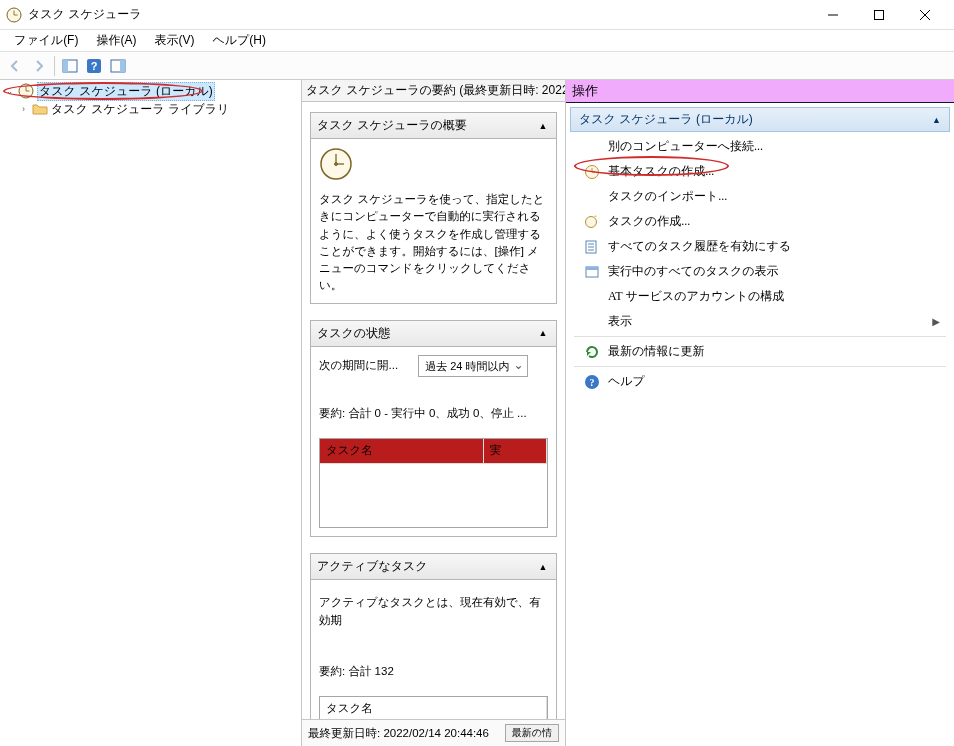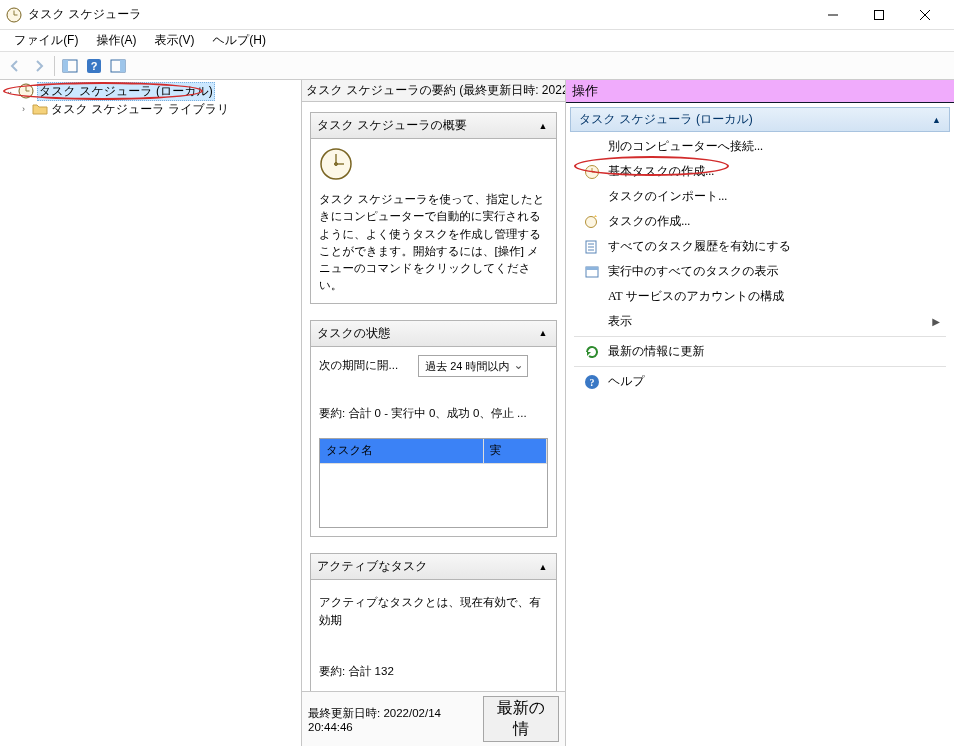--- a/index.html
+++ b/index.html
@@ -140,21 +140,21 @@
       border: 1px solid #a6a6a6;
       height: 90px;
       margin-top: 10px;
       font-size: 11.5px;
       background: #fff;
       position: relative;
     }
     .listbox-header {
       display: flex;
       border-bottom: 1px solid #ddd;
-      background: #3b82f6;
+      background: #b91c1c;
     }
     .listbox-header span {
       padding: 3px 6px;
       border-right: 1px solid #ddd;
     }
     .listbox-body { padding: 4px; }
     .listbox.noise .listbox-body {
       height: 54px;
       background: repeating-radial-gradient(circle at 10% 30%, #888 0 .5px, transparent .5px 6px), repeating-radial-gradient(circle at 70% 60%, #777 0 .5px, transparent .5px 7px), repeating-radial-gradient(circle at 40% 80%, #666 0 .5px, transparent .5px 8px);
       opacity: 0.7;
@@ -174,21 +174,21 @@
     .bottom-bar {
       border-top: 1px solid #c6c6c6;
       padding: 4px 6px;
       display: flex;
       align-items: center;
       justify-content: space-between;
       font-size: 11.5px;
       background: #fafafa;
     }
     .bottom-bar button {
-      font-size: 16px;
+      font-size: 10px;
       padding: 1px 6px;
       border: 1px solid #a6a6a6;
       background: #f0f0f0;
     }
     .actions-pane {
       flex: 1;
       background: #fff;
       display: flex;
       flex-direction: column;
     }

